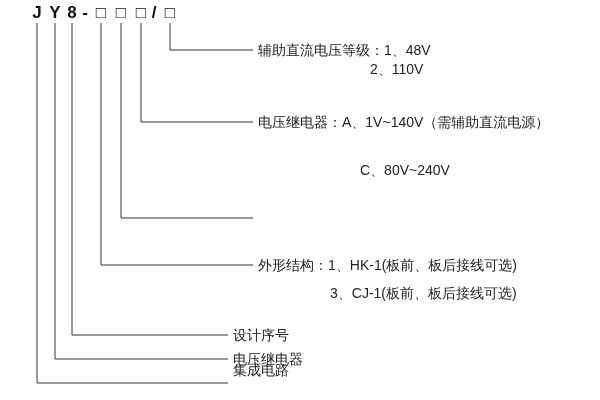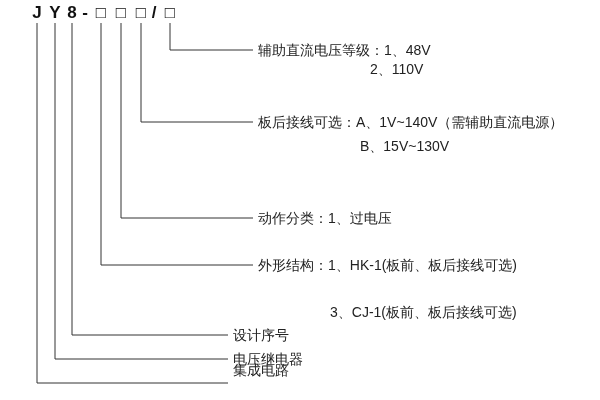--- a/index.html
+++ b/index.html
@@ -56,25 +56,24 @@
   <div class="model-char" style="left:75px">-</div>
   <div class="model-char" style="left:91px">□</div>
   <div class="model-char" style="left:111px">□</div>
   <div class="model-char" style="left:131px">□</div>
   <div class="model-char" style="left:144px">/</div>
   <div class="model-char" style="left:160px">□</div>
 
   <div class="label" style="left:258px; top:40px">辅助直流电压等级：1、48V</div>
   <div class="label" style="left:370px; top:59px">2、110V</div>
 
-  <div class="label" style="left:258px; top:112px">板后接线可选：A、1V~140V（需辅助直流电源）</div>
-  <div class="label" style="left:360px; top:136px">B、15V~130V</div>
+  <div class="label" style="left:258px; top:112px">电压继电器：A、1V~140V（需辅助直流电源）</div>
+  <div class="label" style="left:360px; top:160px">C、80V~240V</div>
 
-  <div class="label" style="left:258px; top:208px">动作分类：1、过电压</div>
 
   <div class="label" style="left:258px; top:255px">外形结构：1、HK-1(板前、板后接线可选)</div>
-  <div class="label" style="left:330px; top:302px">3、CJ-1(板前、板后接线可选)</div>
+  <div class="label" style="left:330px; top:283px">3、CJ-1(板前、板后接线可选)</div>
 
   <div class="label" style="left:233px; top:349px">电压继电器</div>
   <div class="label" style="left:233px; top:325px">设计序号</div>
   <div class="label" style="left:233px; top:360px">集成电路</div>
 
 </div>
 
 </body></html>

